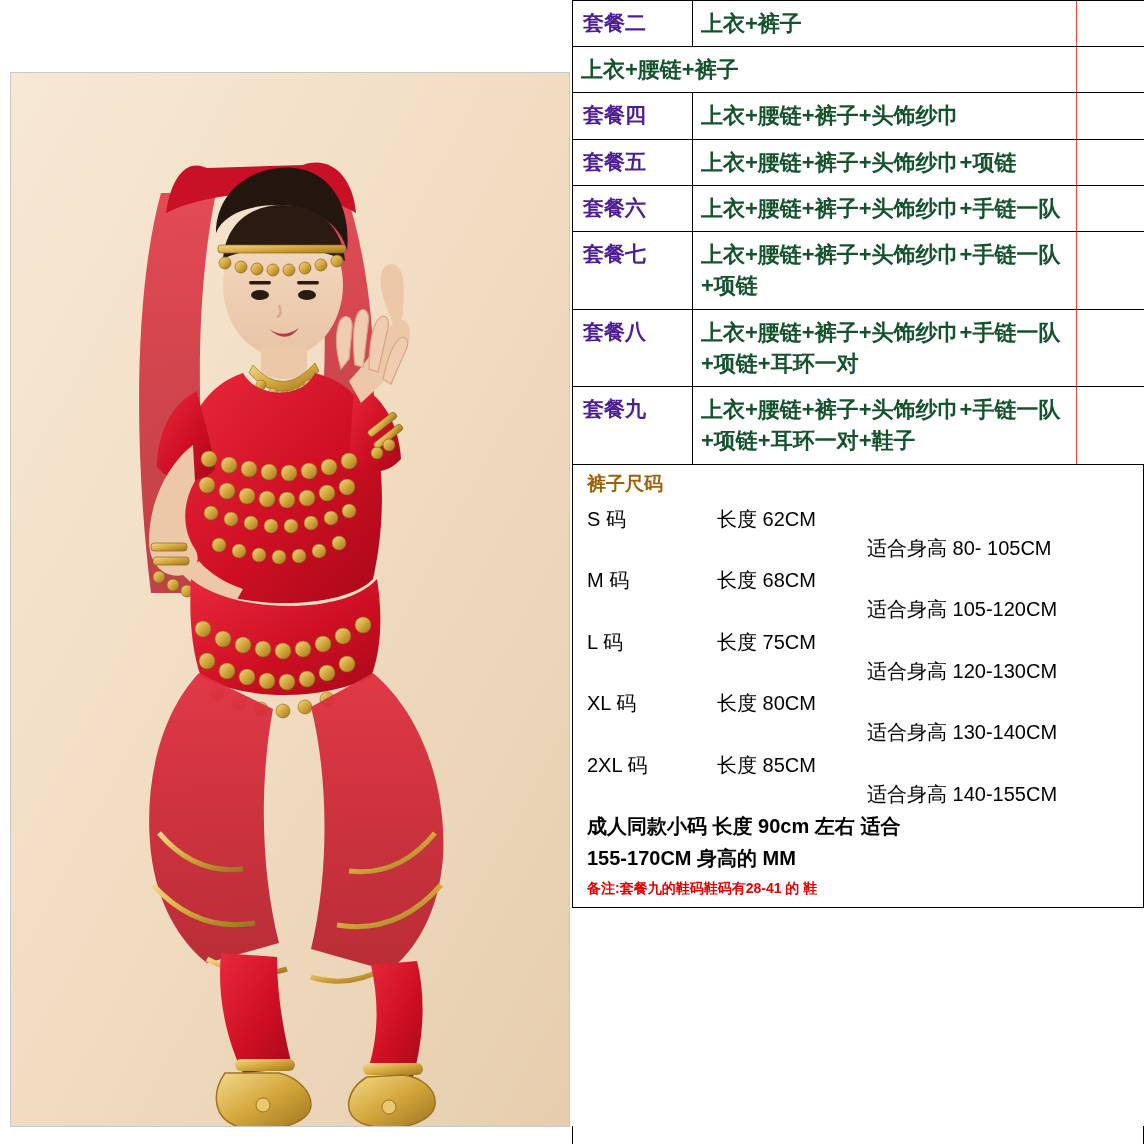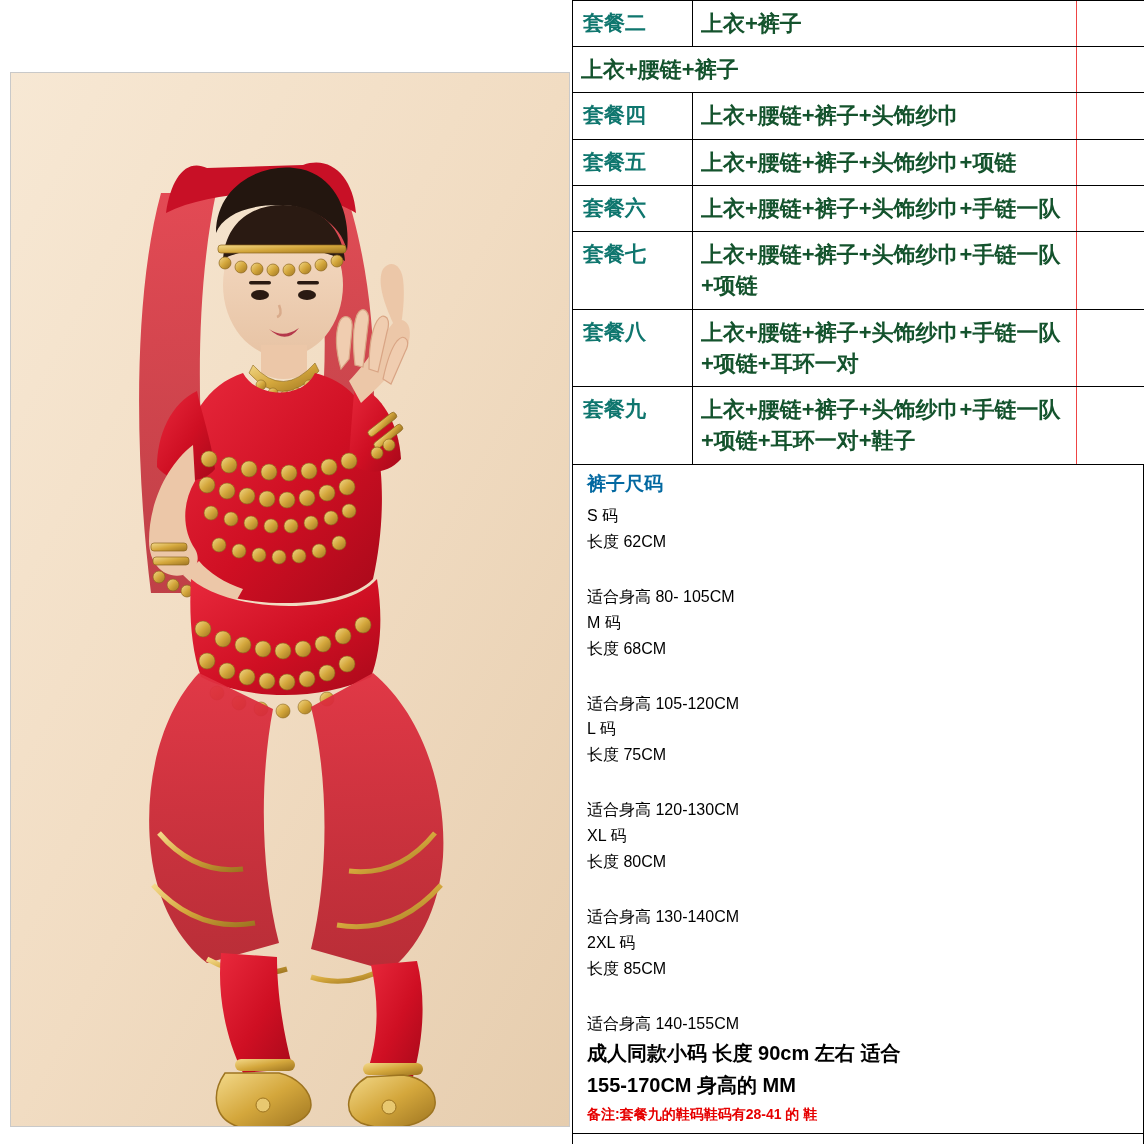--- a/index.html
+++ b/index.html
@@ -40,21 +40,21 @@
     border-left: 1px solid #000;
   }
   .row {
     display: flex;
     width: 572px;
     border-bottom: 1px solid #000;
   }
   .cell-label {
     width: 120px;
     border-right: 1px solid #000;
-    color: #0f766e;
+    color: #4c1d95;
     font-size: 21px;
     font-weight: bold;
     padding: 7px 6px 7px 10px;
     line-height: 1.42;
     white-space: nowrap;
   }
   .cell-value {
     flex: 1;
     border-right: 1px solid #ef4444;
     color: #14532d;
@@ -73,32 +73,31 @@
     position: absolute;
     left: 572px;
     width: 572px;
     border-left: 1px solid #000;
     border-right: 1px solid #000;
     border-bottom: 1px solid #000;
     padding: 6px 10px 8px 14px;
     background: #fff;
   }
   .size-title {
-    color: #0369a1;
+    color: #a16207;
     font-size: 19px;
     font-weight: bold;
     margin-bottom: 6px;
   }
   .size-line {
     display: flex;
-    font-size: 16px;
+    font-size: 20px;
     color: #000;
     line-height: 1.62;
     white-space: nowrap;
-    flex-direction: column;
   }
   .sz-a { width: 130px; }
   .sz-b { width: 150px; }
   .sz-c { flex: 1; margin-top: 29px; }
   .size-line-full {
     font-size: 20px;
     color: #000;
     line-height: 1.62;
     white-space: nowrap;
     font-weight: bold;

